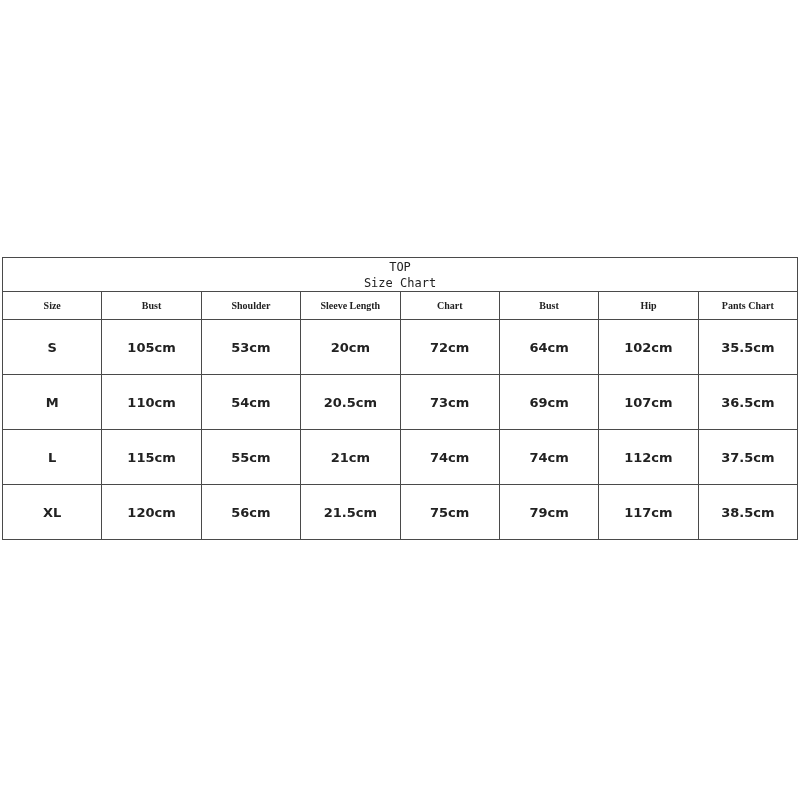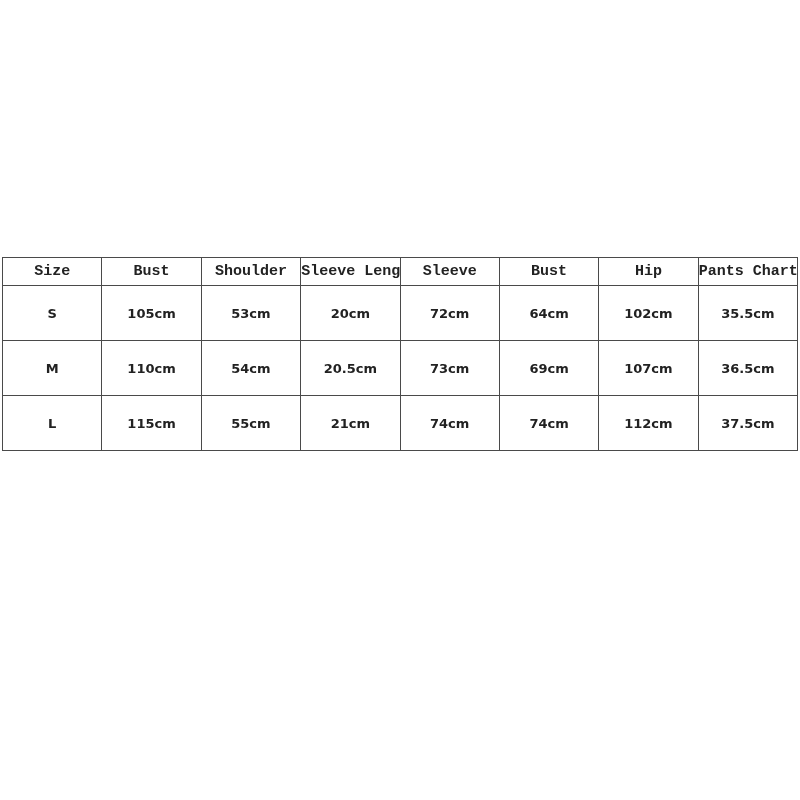--- a/index.html
+++ b/index.html
@@ -38,22 +38,22 @@
       font-family: "DejaVu Sans Mono", "Liberation Mono", monospace;
       font-size: 12px;
       font-weight: normal;
       line-height: 16px;
       color: #222;
       border-bottom: 1px solid #4a4a4a;
     }
     .title-cell span { display: block; }
     .head-cell {
       height: 27px;
-      font-family: Liberation Mono, monospace;
-      font-size: 15px;
+      font-family: Liberation Serif, serif;
+      font-size: 10px;
       font-weight: bold;
       color: #222;
     }
     .body-cell {
       height: 54px;
       font-family: "DejaVu Sans", "Liberation Sans", sans-serif;
       font-size: 13px;
       font-weight: bold;
       color: #222;
     }
@@ -68,26 +68,32 @@
       <col class="c">
         <col class="c">
         <col class="c">
         <col class="c">
       <col class="c">
         <col class="c">
         <col class="c">
         <col class="c">
     </colgroup>
     <tbody>
+        <tr>
+      <th class="title-cell" colspan="8">
+        <span>TOP</span>
+        <span>Size Chart</span>
+      </th>
+    </tr>
     <tr>
       <th class="head-cell">Size</th>
       <th class="head-cell">Bust</th>
       <th class="head-cell">Shoulder</th>
       <th class="head-cell">Sleeve Length</th>
-      <th class="head-cell">Sleeve</th>
+      <th class="head-cell">Chart</th>
       <th class="head-cell">Bust</th>
       <th class="head-cell">Hip</th>
       <th class="head-cell">Pants Chart</th>
     </tr>
     <tr>
       <td class="body-cell">S</td>
       <td class="body-cell">105cm</td>
       <td class="body-cell">53cm</td>
       <td class="body-cell">20cm</td>
       <td class="body-cell">72cm</td>
@@ -108,15 +114,25 @@
     <tr>
       <td class="body-cell">L</td>
       <td class="body-cell">115cm</td>
       <td class="body-cell">55cm</td>
       <td class="body-cell">21cm</td>
       <td class="body-cell">74cm</td>
       <td class="body-cell">74cm</td>
       <td class="body-cell">112cm</td>
       <td class="body-cell">37.5cm</td>
     </tr>
+    <tr>
+      <td class="body-cell">XL</td>
+      <td class="body-cell">120cm</td>
+      <td class="body-cell">56cm</td>
+      <td class="body-cell">21.5cm</td>
+      <td class="body-cell">75cm</td>
+      <td class="body-cell">79cm</td>
+      <td class="body-cell">117cm</td>
+      <td class="body-cell">38.5cm</td>
+    </tr>
   </tbody>
     </table>
 </div>
 
 </body></html>

